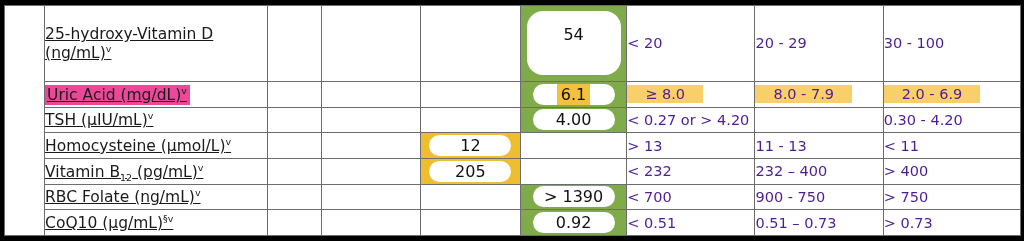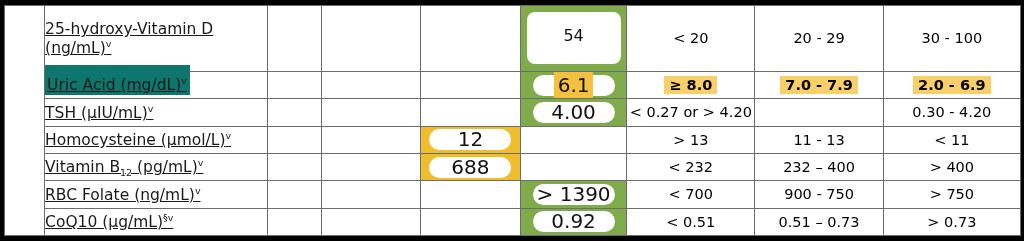--- a/index.html
+++ b/index.html
@@ -44,42 +44,42 @@
   }
   .cat-label{
     writing-mode:vertical-rl;transform:rotate(180deg);
     color:#ffffff;font-weight:bold;font-size:15px;letter-spacing:.4px;
     white-space:nowrap;
   }
 
   
   td.name{padding:0 0 0 9px;text-decoration:underline;}
   .nm{font-size:15.5px;line-height:1.18;display:inline;}
-  .nm.hl{background:#0f766e;padding:11px 3px 1px 2px;}
+  .nm.hl{background:#ec4899;padding:1px 3px 1px 2px;}
   .nm sup{font-size:9.5px;vertical-align:super;line-height:0;}
   .nm sub{font-size:9.5px;vertical-align:sub;line-height:0;}
 
   
   td.val{padding:0;}
   td.val.green{background:#80ab4a;}
   td.val.gold{background:#efbe2e;}
   .pillwrap{
     width:100%;height:100%;display:flex;align-items:center;justify-content:center;
   }
   .pill{
     background:#ffffff;border-radius:40px;
     min-width:82px;height:21px;line-height:21px;text-align:center;
-    font-size:20px;color:#111;
-  }
-  .pill.big{height:52px;line-height:48px;min-width:94px;border-radius:8px;font-size:16px;}
+    font-size:16px;color:#111;
+  }
+  .pill.big{height:64px;line-height:48px;min-width:94px;border-radius:16px;font-size:16px;}
   .pill .mark{background:#f3c13f;padding:1px 4px;}
 
   
-  td.ref{text-align:center;font-size:14.5px;color:#000000;}
-  .ref-hl{background:#f9cf6a;padding:1px 5px;font-weight:bold;}
+  td.ref{text-align:left;font-size:14.5px;color:#4c1d95;}
+  .ref-hl{background:#f9cf6a;padding:1px 18px;font-weight:normal;}
 </style>
 </head>
 <body>
 
 <div class="panel">
   <table class="grid">
     <colgroup>
       <col class="c-cat">
         <col class="c-name">
         <col class="c-e1">
@@ -114,21 +114,21 @@
           <td class="name"><span class="nm hl">Uric Acid (mg/dL)<sup>v</sup></span></td>
           <td class="val"></td>
           <td class="val"></td>
           <td class="val"></td>
           <td class="val green">
             <div class="pillwrap">
               <div class="pill"><span class="mark">6.1</span></div>
             </div>
           </td>
           <td class="ref"><span class="ref-hl">≥ 8.0</span></td>
-          <td class="ref"><span class="ref-hl">7.0 - 7.9</span></td>
+          <td class="ref"><span class="ref-hl">8.0 - 7.9</span></td>
           <td class="ref"><span class="ref-hl">2.0 - 6.9</span></td>
         </tr>
         <tr>
           <td class="name"><span class="nm">TSH (μIU/mL)<sup>v</sup></span></td>
           <td class="val"></td>
           <td class="val"></td>
           <td class="val"></td>
           <td class="val green">
             <div class="pillwrap">
               <div class="pill">4.00</div>
@@ -151,21 +151,21 @@
           <td class="ref"><span>&gt; 13</span></td>
           <td class="ref"><span>11 - 13</span></td>
           <td class="ref"><span>&lt; 11</span></td>
         </tr>
         <tr>
           <td class="name"><span class="nm">Vitamin B<sub>12</sub> (pg/mL)<sup>v</sup></span></td>
           <td class="val"></td>
           <td class="val"></td>
           <td class="val gold">
             <div class="pillwrap">
-              <div class="pill">688</div>
+              <div class="pill">205</div>
             </div>
           </td>
           <td class="val"></td>
           <td class="ref"><span>&lt; 232</span></td>
           <td class="ref"><span>232 – 400</span></td>
           <td class="ref"><span>&gt; 400</span></td>
         </tr>
         <tr>
           <td class="name"><span class="nm">RBC Folate (ng/mL)<sup>v</sup></span></td>
           <td class="val"></td>

